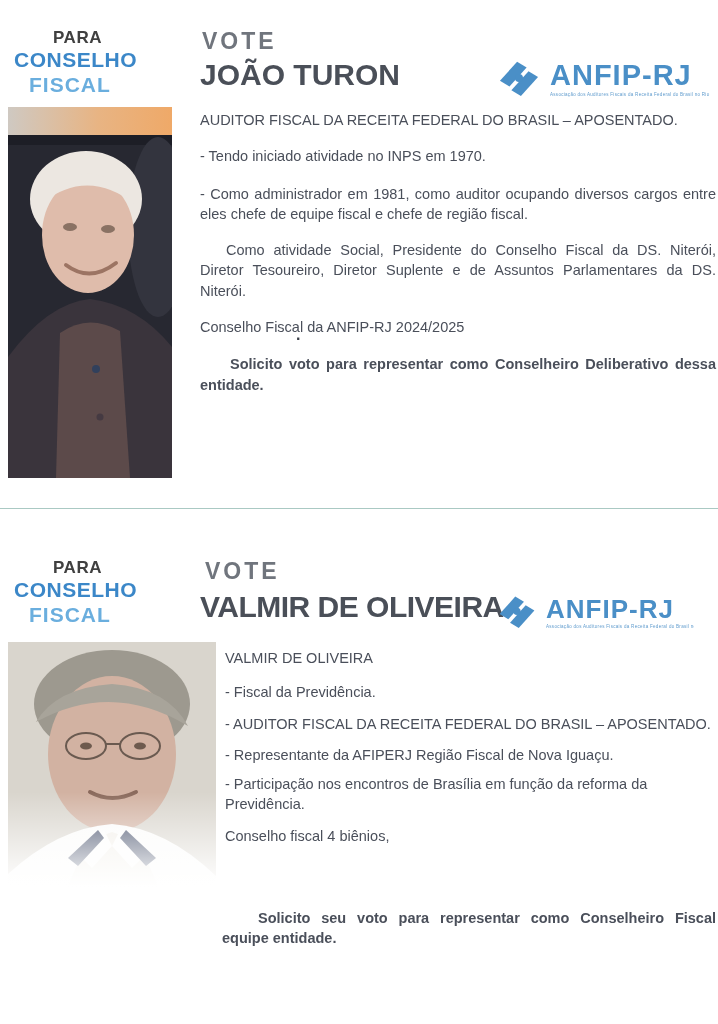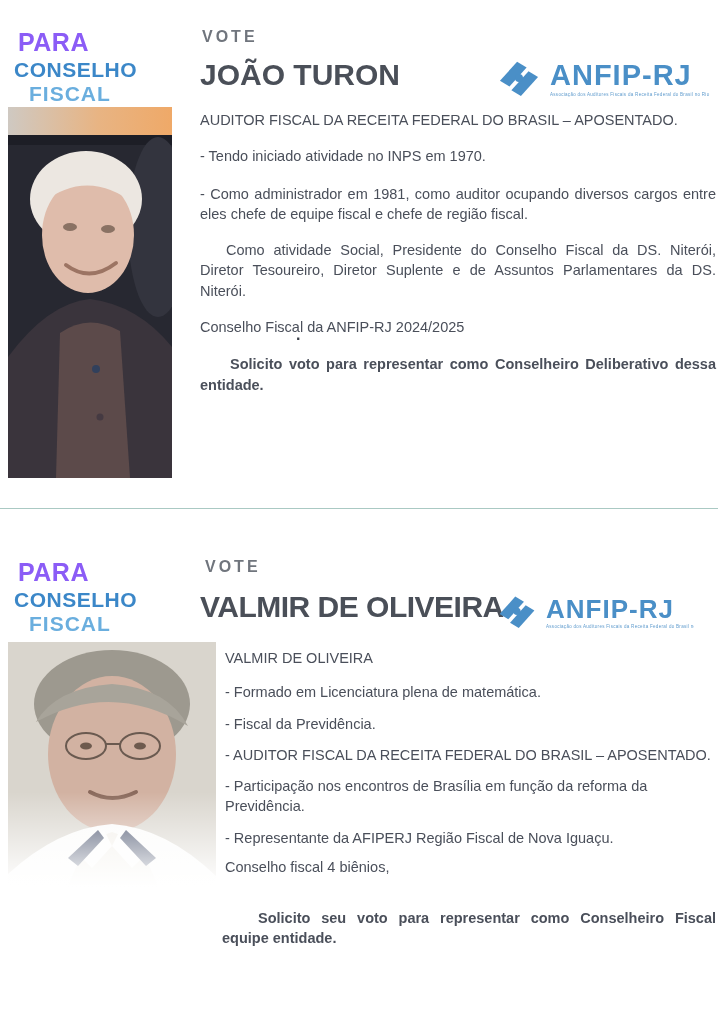--- a/index.html
+++ b/index.html
@@ -1,25 +1,25 @@
 <!DOCTYPE html>
 <html><head>
 <meta charset="utf-8">
 <style>
   html,body{margin:0;padding:0;background:#ffffff;}
   .page{position:relative;width:718px;height:1024px;background:#ffffff;overflow:hidden;
         font-family:"Liberation Sans","DejaVu Sans",sans-serif;}
 
   
   .label-block{position:absolute;font-weight:bold;line-height:1.18;}
-  .label-block .l1{color:#8b5cf6;font-size:25px;letter-spacing:0.5px;padding-left:4px;}
+  .label-block .l1{color:#404040;font-size:17px;letter-spacing:0.5px;padding-left:4px;text-align:center;}
   .label-block .l2{color:#3b87c8;font-size:21px;letter-spacing:0.5px;}
   .label-block .l3{color:#6aaede;font-size:21px;letter-spacing:1px;padding-left:15px;}
 
-  .vote{position:absolute;color:#70757d;font-size:16px;font-weight:600;letter-spacing:3px;}
+  .vote{position:absolute;color:#70757d;font-size:23px;font-weight:600;letter-spacing:3px;}
   .cand-name{position:absolute;color:#4a4f58;font-size:30px;font-weight:bold;letter-spacing:0px;white-space:nowrap;}
 
   
   .logo{position:absolute;display:flex;align-items:flex-end;gap:9px;}
   .logo-mark{flex:0 0 auto;}
   .logo-body{display:flex;flex-direction:column;}
   .logo-text{color:#4a8fc7;font-size:29px;font-weight:bold;letter-spacing:1px;line-height:1;white-space:nowrap;}
   .logo-tagline{color:#5f9bcd;font-size:4.5px;white-space:nowrap;overflow:hidden;max-width:160px;margin-top:2px;letter-spacing:0.3px;}
   .logo.small .logo-text{font-size:26px;}
   .logo.small .logo-tagline{max-width:148px;}
@@ -147,25 +147,24 @@
       <path d="M60 245 Q76 198 104 190 Q134 198 150 245 Z" fill="#f2efe9"></path>
       <path d="M70 212 L96 188 L104 204 L84 226 Z" fill="#fdfdfc"></path>
       <path d="M138 212 L112 188 L104 204 L124 226 Z" fill="#fdfdfc"></path>
       <path d="M60 216 L90 188 L96 196 L70 224 Z" fill="#46506a"></path>
       <path d="M148 216 L118 188 L112 196 L138 224 Z" fill="#46506a"></path>
       <rect y="150" width="208" height="95" fill="url(#fade2)"></rect>
     </svg>
 
     <div class="textcol" style="left:225px;top:648px;width:492px;">
       <p style="margin-bottom:14px;">VALMIR DE OLIVEIRA</p>
-      <p style="margin-bottom:11px;">- Formado em Licenciatura plena de matemática.</p>
       <p style="margin-bottom:11px;">- Fiscal da Previdência.</p>
       <p style="margin-bottom:11px;">- AUDITOR FISCAL DA RECEITA FEDERAL DO BRASIL – APOSENTADO.</p>
+      <p style="margin-bottom:9px;">- Representante da AFIPERJ Região Fiscal de Nova Iguaçu.</p>
       <p style="margin-bottom:11px;">- Participação nos encontros de Brasília em função da reforma da Previdência.</p>
-      <p style="margin-bottom:9px;">- Representante da AFIPERJ Região Fiscal de Nova Iguaçu.</p>
       <p style="margin-bottom:0;">Conselho fiscal 4 biênios,</p>
     </div>
 
     <div class="textcol" style="left:222px;top:908px;width:494px;">
       <p class="closing" style="text-indent:36px;">Solicito seu voto para representar como Conselheiro Fiscal equipe entidade.</p>
     </div>
   </section>
 
 </div>
 

